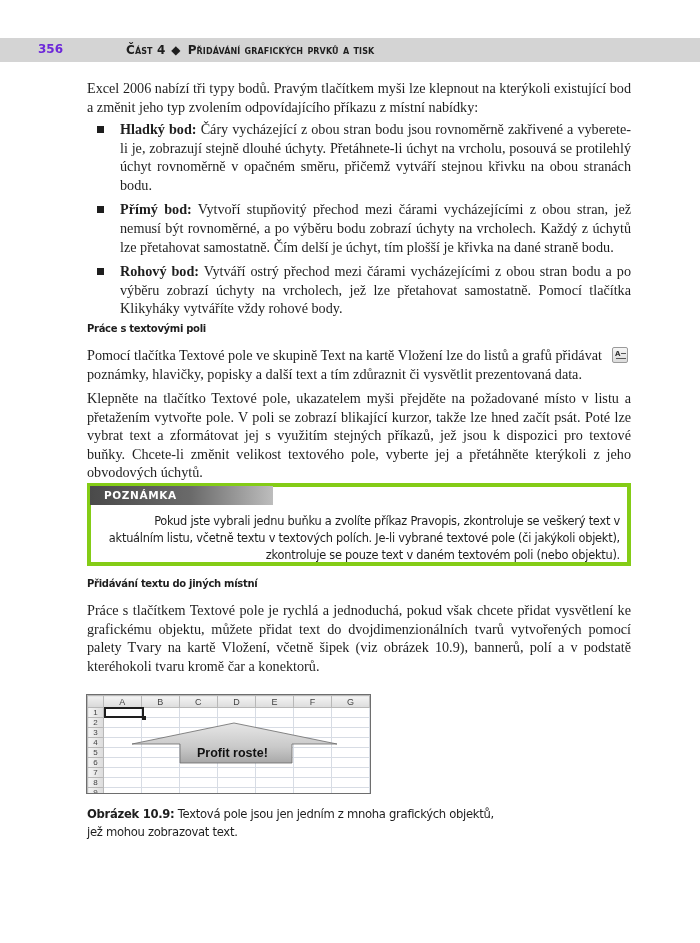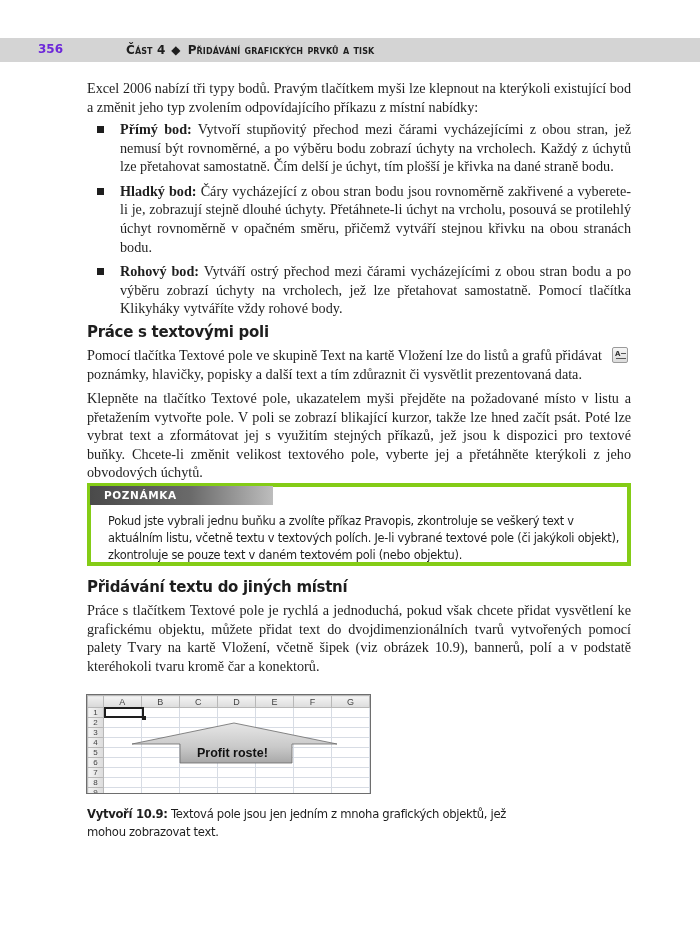--- a/index.html
+++ b/index.html
@@ -27,21 +27,21 @@
   }
   .p1 { top: 79px; }
 
   .bullets { position: absolute; left: 87px; top: 120px; width: 544px; list-style: none; }
   .bullets li { position: relative; padding-left: 33px; font-size: 14.2px; line-height: 18.6px; text-align: justify; margin-bottom: 6px; }
   .bullets li .sq { position: absolute; left: 10px; top: 6px; width: 7px; height: 7px; background: #1e1e1e; }
   .bullets li b { font-weight: bold; }
 
   .h2 {
     position: absolute; left: 87px;
-    font-family: "DejaVu Sans", sans-serif; font-weight: bold; font-size: 15px; color: #1e1e1e;
+    font-family: "DejaVu Sans", sans-serif; font-weight: bold; font-size: 10px; color: #1e1e1e;
     letter-spacing: -0.3px;
   }
   .h2-a { top: 323px; }
   .h2-b { top: 578px; }
 
   .p2 { top: 346px; width: 515px; }
   .tb-icon {
     position: absolute; left: 612px; top: 347px; width: 16px; height: 16px;
     border: 1px solid #9a9a9a; border-radius: 2px; background: linear-gradient(#f6f6f6, #dcdcdc);
   }
@@ -59,20 +59,21 @@
     background: linear-gradient(90deg, #4a4a4a 0%, #6a6a6a 55%, #bdbdbd 100%);
   }
   .note-label {
     position: absolute; left: 14px; top: 3px;
     font-family: "DejaVu Sans", sans-serif; font-weight: bold; font-size: 10.5px; color: #ffffff; letter-spacing: 0.6px;
   }
   .note-text {
     position: absolute; left: 17px; top: 26px; width: 512px;
     font-family: "DejaVu Sans", sans-serif; font-size: 11.4px; line-height: 17px; color: #1e1e1e;
     letter-spacing: -0.25px;
+    text-align: right;
   }
 
   .p4 { top: 601px; }
 
   .figure {
     position: absolute; left: 86px; top: 694px; width: 285px; height: 100px;
     border: 1px solid #6e6e6e; background: #fff; overflow: hidden;
   }
   .grid { position: absolute; left: 0; top: 0; border-collapse: collapse; font-family: "Liberation Sans", sans-serif; }
   .grid td { border: 1px solid #d7dce4; height: 10px; padding: 0; font-size: 8px; line-height: 8px; text-align: center; color: #555; }
@@ -99,24 +100,24 @@
 <div class="header-band"></div>
 <div class="page-number">356</div>
 <div class="running-head">
   <span style="font-variant: small-caps;">Část 4</span><span class="diamond">◆</span><span style="font-variant: small-caps;">Přidávání grafických prvků a tisk</span>
 </div>
 
 <p class="body-text p1">Excel 2006 nabízí tři typy bodů. Pravým tlačítkem myši lze klepnout na kterýkoli existující bod a změnit jeho typ zvolením odpovídajícího příkazu z místní nabídky:</p>
 
 <ul class="bullets">
   <li>
-    <span class="sq"></span><b>Přímý bod:</b><span> Vytvoří stupňovitý přechod mezi čárami vycházejícími z obou stran, jež nemusí být rovnoměrné, a po výběru bodu zobrazí úchyty na vrcholech. Každý z úchytů lze přetahovat samostatně. Čím delší je úchyt, tím plošší je křivka na dané straně bodu.</span>
+    <span class="sq"></span><b>Hladký bod:</b><span> Čáry vycházející z obou stran bodu jsou rovnoměrně zakřivené a vyberete-li je, zobrazují stejně dlouhé úchyty. Přetáhnete-li úchyt na vrcholu, posouvá se protilehlý úchyt rovnoměrně v opačném směru, přičemž vytváří stejnou křivku na obou stranách bodu.</span>
   </li>
   <li>
-    <span class="sq"></span><b>Hladký bod:</b><span> Čáry vycházející z obou stran bodu jsou rovnoměrně zakřivené a vyberete-li je, zobrazují stejně dlouhé úchyty. Přetáhnete-li úchyt na vrcholu, posouvá se protilehlý úchyt rovnoměrně v opačném směru, přičemž vytváří stejnou křivku na obou stranách bodu.</span>
+    <span class="sq"></span><b>Přímý bod:</b><span> Vytvoří stupňovitý přechod mezi čárami vycházejícími z obou stran, jež nemusí být rovnoměrné, a po výběru bodu zobrazí úchyty na vrcholech. Každý z úchytů lze přetahovat samostatně. Čím delší je úchyt, tím plošší je křivka na dané straně bodu.</span>
   </li>
   <li>
     <span class="sq"></span><b>Rohový bod:</b><span> Vytváří ostrý přechod mezi čárami vycházejícími z obou stran bodu a po výběru zobrazí úchyty na vrcholech, jež lze přetahovat samostatně. Pomocí tlačítka Klikyháky vytváříte vždy rohové body.</span>
   </li>
 </ul>
 
 <h2 class="h2 h2-a">Práce s textovými poli</h2>
 <p class="body-text p2">Pomocí tlačítka Textové pole ve skupině Text na kartě Vložení lze do listů a grafů přidávat poznámky, hlavičky, popisky a další text a tím zdůraznit či vysvětlit prezentovaná data.</p>
 <div class="tb-icon">
   <span class="a">A</span>
@@ -248,13 +249,13 @@
         <stop offset="0" stop-color="#e6e6e6"></stop>
         <stop offset="0.6" stop-color="#c9c9c9"></stop>
         <stop offset="1" stop-color="#a8a8a8"></stop>
       </linearGradient>
     </defs>
     <polygon points="45,49 147,28 250,49 205,49 205,68 93,68 93,49" fill="url(#ag)" stroke="#6a6a6a" stroke-width="0.8"></polygon>
   </svg>
   <span class="arrow-label">Profit roste!</span>
 </div>
 
-<p class="caption"><b>Vytvoří 10.9:</b><span> Textová pole jsou jen jedním z mnoha grafických objektů, jež mohou zobrazovat text.</span></p>
+<p class="caption"><b>Obrázek 10.9:</b><span> Textová pole jsou jen jedním z mnoha grafických objektů, jež mohou zobrazovat text.</span></p>
 
 </body></html>

